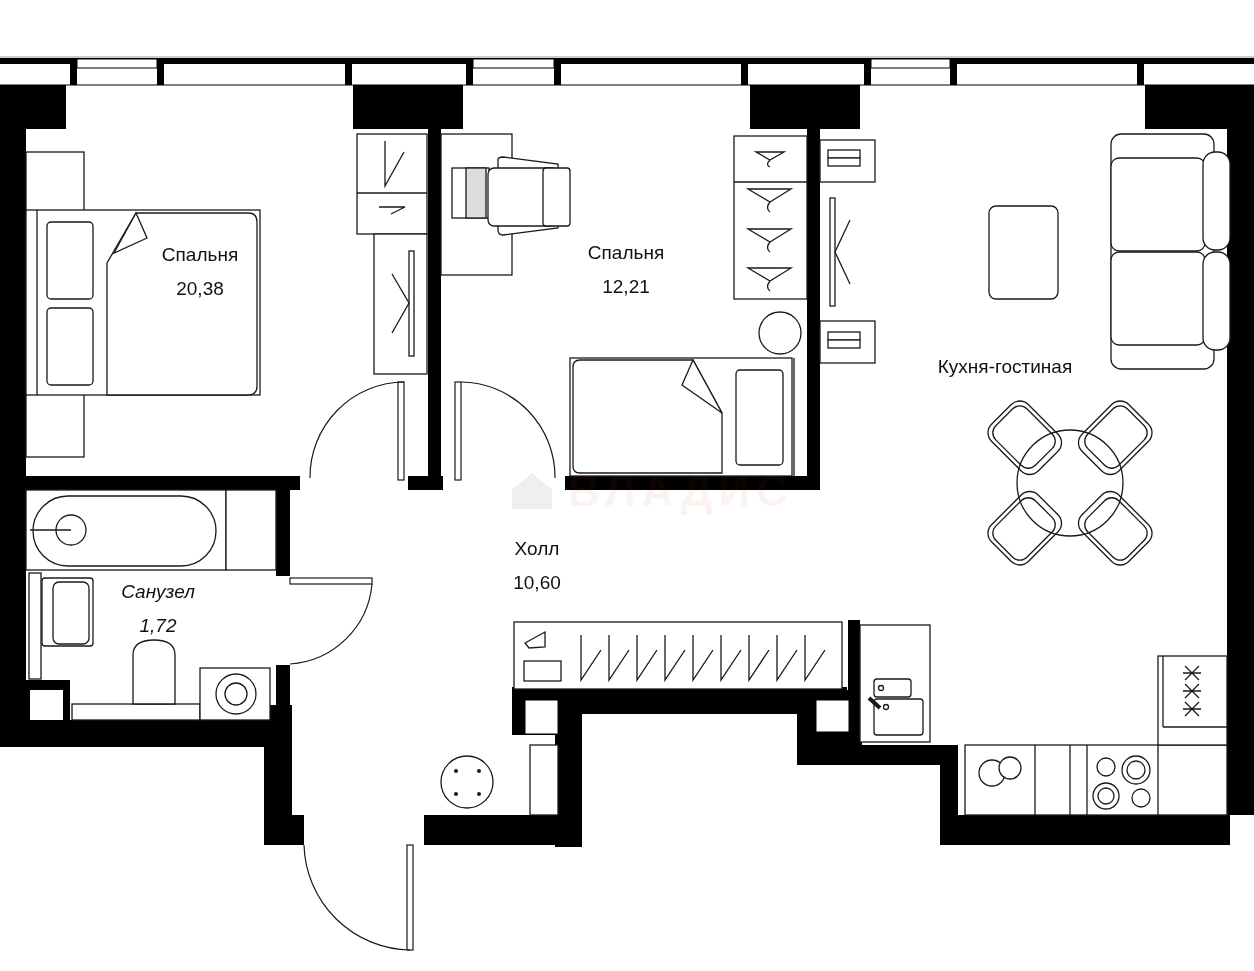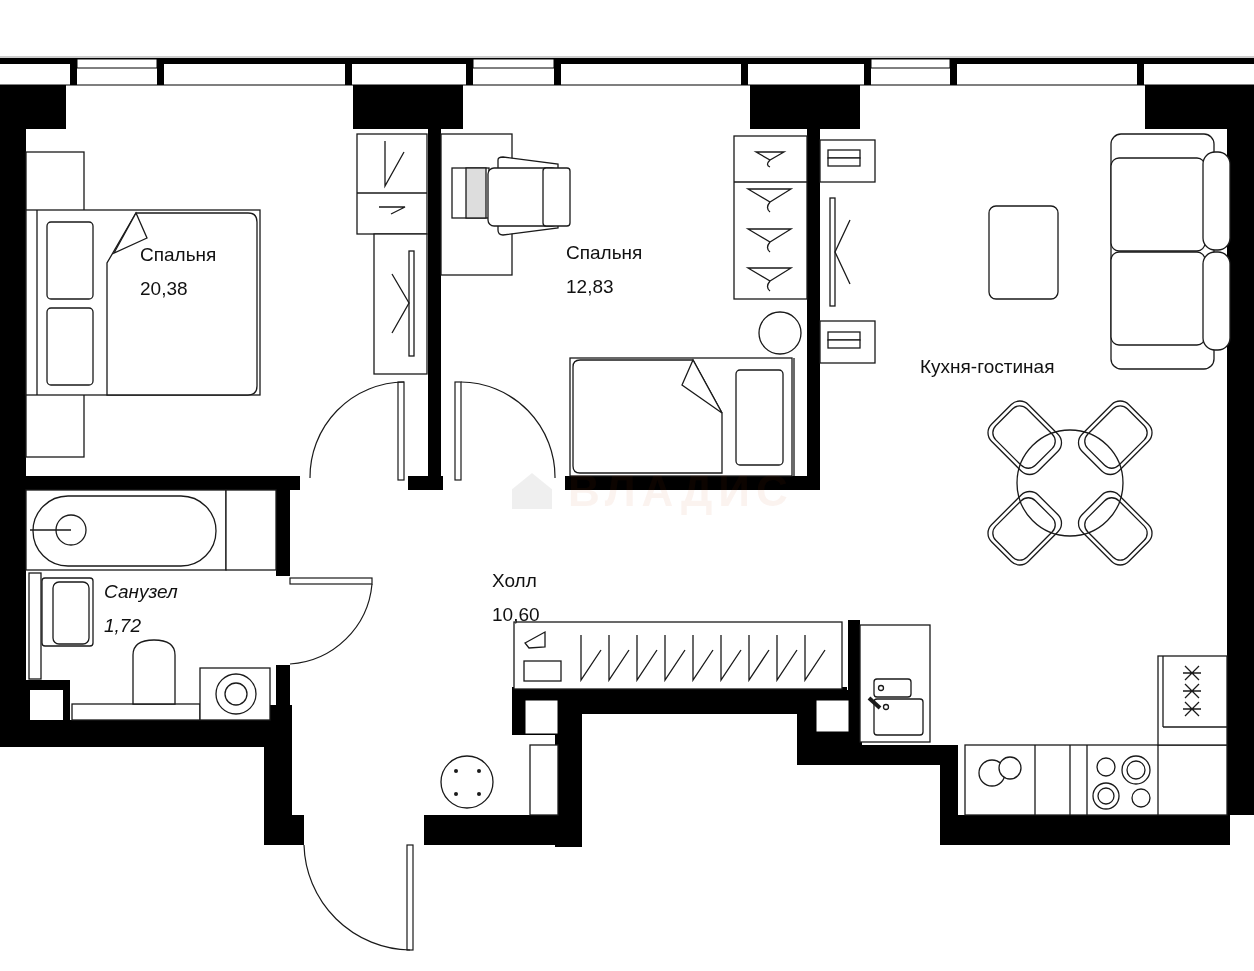--- a/index.html
+++ b/index.html
@@ -1,18 +1,18 @@
 <!DOCTYPE html>
 <html><head>
 <meta charset="utf-8">
 <style>
   html, body { margin: 0; padding: 0; background: #ffffff; }
   body { width: 1254px; height: 971px; position: relative; overflow: hidden; font-family: "Liberation Sans", sans-serif; }
   #plan { position: absolute; left: 0; top: 0; width: 1254px; height: 971px; }
-  .room-label { position: absolute; color: #111111; font-size: 19px; line-height: 34px; font-family: "Liberation Sans", sans-serif; }
+  .room-label { position: absolute; text-align: center; color: #111111; font-size: 19px; line-height: 34px; font-family: "Liberation Sans", sans-serif; }
   .room-label .name, .room-label .area { display: block; white-space: nowrap; }
   .watermark { position: absolute; left: 512px; top: 466px; color: #c2410c; opacity: 0.06; font-size: 44px; font-weight: bold; letter-spacing: 6px; font-family: "Liberation Sans", sans-serif; display: flex; align-items: center; gap: 16px; }
   .wm-house { width: 40px; height: 36px; background: #000; clip-path: polygon(50% 0, 100% 45%, 100% 100%, 0 100%, 0 45%); }
 </style>
 </head>
 <body>
 
 <svg id="plan" viewBox="0 0 1254 971" xmlns="http://www.w3.org/2000/svg">
 
   <g stroke="#000" fill="none">
@@ -256,26 +256,26 @@
     <circle cx="236" cy="694" r="11" fill="none"></circle>
   </g>
 </svg>
 
 <div class="room-label" style="left:140px;top:238px;width:120px;">
   <span class="name">Спальня</span>
   <span class="area">20,38</span>
 </div>
 <div class="room-label" style="left:566px;top:236px;width:120px;">
   <span class="name">Спальня</span>
-  <span class="area">12,83</span>
+  <span class="area">12,21</span>
 </div>
 <div class="room-label" style="left:920px;top:350px;width:170px;">
   <span class="name">Кухня-гостиная</span>
 </div>
-<div class="room-label" style="left:492px;top:532px;width:90px;margin-top:32px;">
+<div class="room-label" style="left:492px;top:532px;width:90px;">
   <span class="name">Холл</span>
   <span class="area">10,60</span>
 </div>
 <div class="room-label" style="left:104px;top:575px;width:108px;font-style:italic;">
   <span class="name">Санузел</span>
   <span class="area">1,72</span>
 </div>
 
 <div class="watermark">
   <span class="wm-house"></span>

